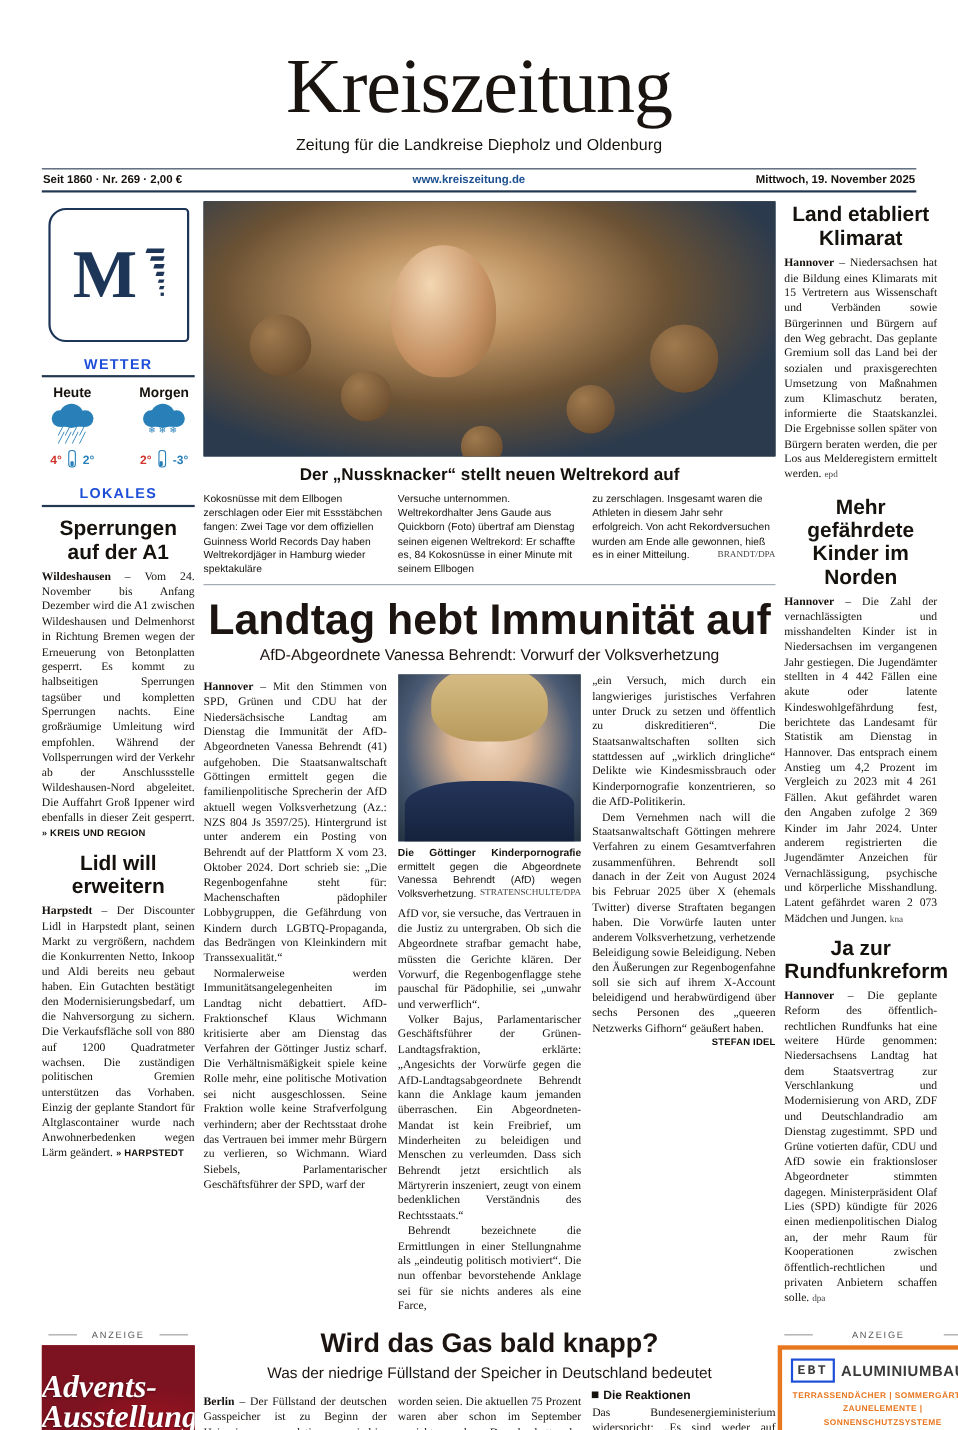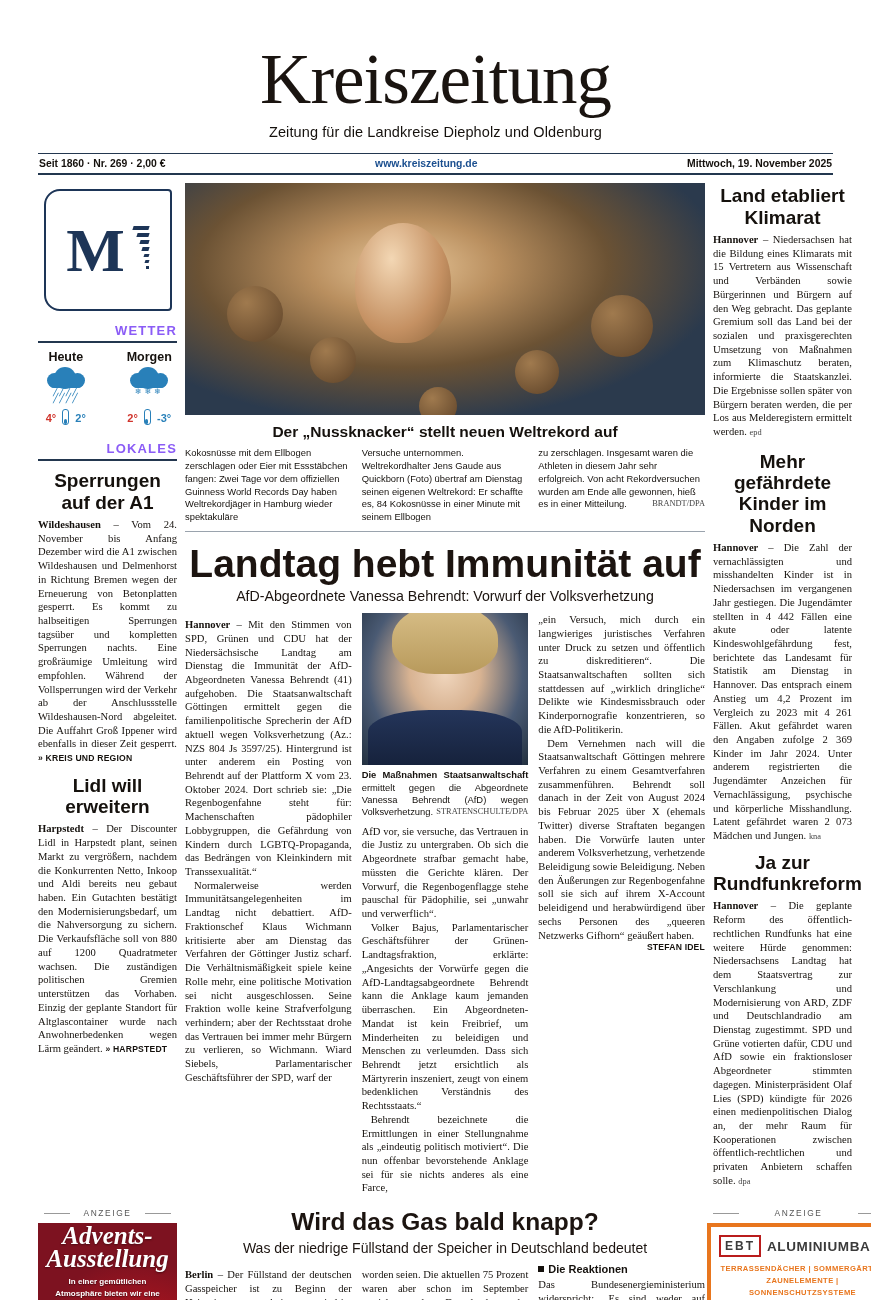--- a/index.html
+++ b/index.html
@@ -20,21 +20,21 @@
   .cols{display:flex;margin-top:8px;}
   .col-left{width:139px;flex:0 0 139px;}
   .col-mid{width:520px;flex:0 0 520px;margin:0 8px;}
   .col-right{width:139px;flex:0 0 139px;}
 
   
   .logo-box{width:124px;height:118px;border:2px solid #1d3557;border-radius:16px 4px 4px 16px;margin:6px auto 0;display:flex;align-items:center;justify-content:center;}
   .logo-m{font-family:"Liberation Serif",serif;font-size:62px;font-weight:bold;color:#1d3557;line-height:1;}
   .logo-k{display:inline-block;width:22px;height:52px;margin-left:2px;position:relative;}
   .logo-k span{position:absolute;right:0;background:#1d3557;}
-  .sec-head{font-family:"Liberation Sans",sans-serif;font-weight:bold;font-size:13px;letter-spacing:1.2px;text-align:right;margin-top:12px;color:#8b5cf6;}
+  .sec-head{font-family:"Liberation Sans",sans-serif;font-weight:bold;font-size:13px;letter-spacing:1.2px;text-align:center;margin-top:12px;color:#1d4ed8;}
   .sec-rule{border-bottom:2px solid #23374f;margin-top:3px;}
   .wx-row{display:flex;margin-top:7px;gap:28px;}
   .wx-cell{flex:1;text-align:center;}
   .wx-day{font-family:"Liberation Sans",sans-serif;font-weight:bold;font-size:12.5px;color:#15110d;}
   .wx-ico{height:40px;margin-top:3px;position:relative;}
   .cloud{position:relative;width:40px;height:20px;margin:2px auto 0;}
   .cloud i{position:absolute;background:#2980b9;border-radius:50%;}
   .cloud i:nth-child(1){width:22px;height:22px;left:8px;top:0;}
   .cloud i:nth-child(2){width:15px;height:15px;left:1px;top:6px;}
   .cloud i:nth-child(3){width:15px;height:15px;right:1px;top:6px;}
@@ -77,35 +77,35 @@
   .anz-label{font-family:"Liberation Sans",sans-serif;font-size:8.4px;letter-spacing:1.6px;color:#555;text-align:center;position:relative;margin-bottom:5px;}
   .anz-label:before,.anz-label:after{content:"";position:absolute;top:50%;width:26px;border-top:1px solid #999;}
   .anz-label:before{left:6px;}
   .anz-label:after{right:6px;}
 
   
   .ad-advent{width:139px;height:248px;position:relative;overflow:hidden;background:#7d1220;}
   .ad-adv-top{position:absolute;left:0;right:0;top:0;height:196px;background:
      radial-gradient(circle at 72% 74%, #ffb347 0%, #e0651c 14%, #a3141f 34%, #7d1220 62%),
      linear-gradient(160deg,#96101d 0%,#6d0f1c 100%);}
-  .adv-script{font-family:"Liberation Serif",serif;font-style:italic;font-weight:bold;color:#fff;font-size:25px;line-height:0.92;text-align:center;padding-top:1px;text-shadow:0 1px 2px #4a0a12;}
+  .adv-script{font-family:"Liberation Serif",serif;font-style:italic;font-weight:bold;color:#fff;font-size:29px;line-height:0.92;text-align:left;padding-top:25px;text-shadow:0 1px 2px #4a0a12;}
   .adv-lines{font-family:"Liberation Sans",sans-serif;font-weight:bold;color:#fff;font-size:8px;line-height:1.45;text-align:center;padding:6px 9px 0;text-shadow:0 1px 1px #4a0a12;}
 
   
   .gas-hl{font-family:"Liberation Sans",sans-serif;font-weight:bold;font-size:24.5px;text-align:center;color:#1c1410;}
   .gas-sub{font-family:"Liberation Sans",sans-serif;font-size:14px;text-align:center;color:#1c1410;margin-top:4px;}
   .gas-cols{display:flex;gap:10px;margin-top:7px;}
   .gas-cols .scol{flex:1;}
   .sub-h{font-family:"Liberation Sans",sans-serif;font-weight:bold;font-size:11px;margin:6px 0 3px;color:#15110d;}
   .sq{display:inline-block;width:6px;height:6px;background:#15110d;margin-right:4px;vertical-align:1px;}
 
   
   .ad-ebt{width:183px;height:248px;border:4px solid #e8761e;background:#fff;position:relative;overflow:hidden;}
   .ebt-head{display:flex;align-items:center;gap:6px;padding:8px 0 0 8px;}
-  .ebt-logo{border:2px solid #b91c1c;padding:2px 4px;font-family:Liberation Sans, sans-serif;font-weight:bold;font-size:12px;letter-spacing:2px;color:#3b3b3b;}
+  .ebt-logo{border:2px solid #1d4ed8;padding:2px 4px;font-family:Liberation Mono, monospace;font-weight:bold;font-size:12px;letter-spacing:2px;color:#3b3b3b;}
   .ebt-name{font-family:"Liberation Sans",sans-serif;font-weight:bold;font-size:13.5px;letter-spacing:0.6px;color:#3b3b3b;}
   .ebt-serv{font-family:"Liberation Sans",sans-serif;font-weight:bold;font-size:7.6px;color:#e8761e;letter-spacing:0.4px;line-height:1.6;text-align:center;padding:6px 4px 0;}
 
   .nuss-photo{position:absolute;inset:0;background:
       radial-gradient(ellipse at 42% 36%,#e8c79a 0%,#b98f5f 22%,#6b5234 48%,#2b3a4d 75%),
       linear-gradient(135deg,#1e2d3f 0%,#2f4358 45%,#1a2736 100%);}
   .nuss-head{position:absolute;left:42%;top:17%;width:96px;height:120px;border-radius:50% 50% 46% 46%;background:radial-gradient(ellipse at 38% 30%,#f3d7b4,#c59163 60%,#8a6239);transform:translateX(-50%);}
   .nuss-ball{position:absolute;border-radius:50%;background:radial-gradient(circle at 35% 30%,#a07a4e,#5d4228);}
   .figure-face{position:absolute;inset:0;background:radial-gradient(ellipse at 50% 40%,#f0d6bd 0%,#d8b392 30%,#4a5a73 66%,#22303f 100%);}
   .figure-hair{position:absolute;left:18%;top:-6%;width:64%;height:46%;border-radius:50% 50% 40% 40%;background:linear-gradient(180deg,#d9c089,#b89a5c);}
@@ -241,21 +241,21 @@
             <p><span>Normalerweise werden Immunitätsangelegenheiten im Landtag nicht debattiert. AfD-Fraktionschef Klaus Wichmann kritisierte aber am Dienstag das Verfahren der Göttinger Justiz scharf. Die Verhältnismäßigkeit spiele keine Rolle mehr, eine politische Motivation sei nicht ausgeschlossen. Seine Fraktion wolle keine Strafverfolgung verhindern; aber der Rechtsstaat drohe das Vertrauen bei immer mehr Bürgern zu verlieren, so Wichmann. Wiard Siebels, Parlamentarischer Geschäftsführer der SPD, warf der</span></p>
           </div>
         </div>
         <div class="scol">
           <div class="figure">
             <div class="figure-face"></div>
             <div class="figure-hair"></div>
             <div class="figure-jacket"></div>
           </div>
           <div class="figcap">
-            <b>Die Maßnahmen Staatsanwaltschaft</b><span> ermittelt gegen die Abgeordnete Vanessa Behrendt (AfD) wegen Volksverhetzung.</span>
+            <b>Die Göttinger Kinderpornografie</b><span> ermittelt gegen die Abgeordnete Vanessa Behrendt (AfD) wegen Volksverhetzung.</span>
             <span class="src-sm" style="float:right;">STRATENSCHULTE/DPA</span>
           </div>
           <div class="body" style="margin-top:6px;">
             <p class="first"><span>AfD vor, sie versuche, das Vertrauen in die Justiz zu untergraben. Ob sich die Abgeordnete strafbar gemacht habe, müssten die Gerichte klären. Der Vorwurf, die Regenbogenflagge stehe pauschal für Pädophilie, sei „unwahr und verwerflich“.</span></p>
             <p><span>Volker Bajus, Parlamentarischer Geschäftsführer der Grünen-Landtagsfraktion, erklärte: „Angesichts der Vorwürfe gegen die AfD-Landtagsabgeordnete Behrendt kann die Anklage kaum jemanden überraschen. Ein Abgeordneten-Mandat ist kein Freibrief, um Minderheiten zu beleidigen und Menschen zu verleumden. Dass sich Behrendt jetzt ersichtlich als Märtyrerin inszeniert, zeugt von einem bedenklichen Verständnis des Rechtsstaats.“</span></p>
             <p><span>Behrendt bezeichnete die Ermittlungen in einer Stellungnahme als „eindeutig politisch motiviert“. Die nun offenbar bevorstehende Anklage sei für sie nichts anderes als eine Farce,</span></p>
           </div>
         </div>
         <div class="scol">
           <div class="body" style="margin-top:0;">

